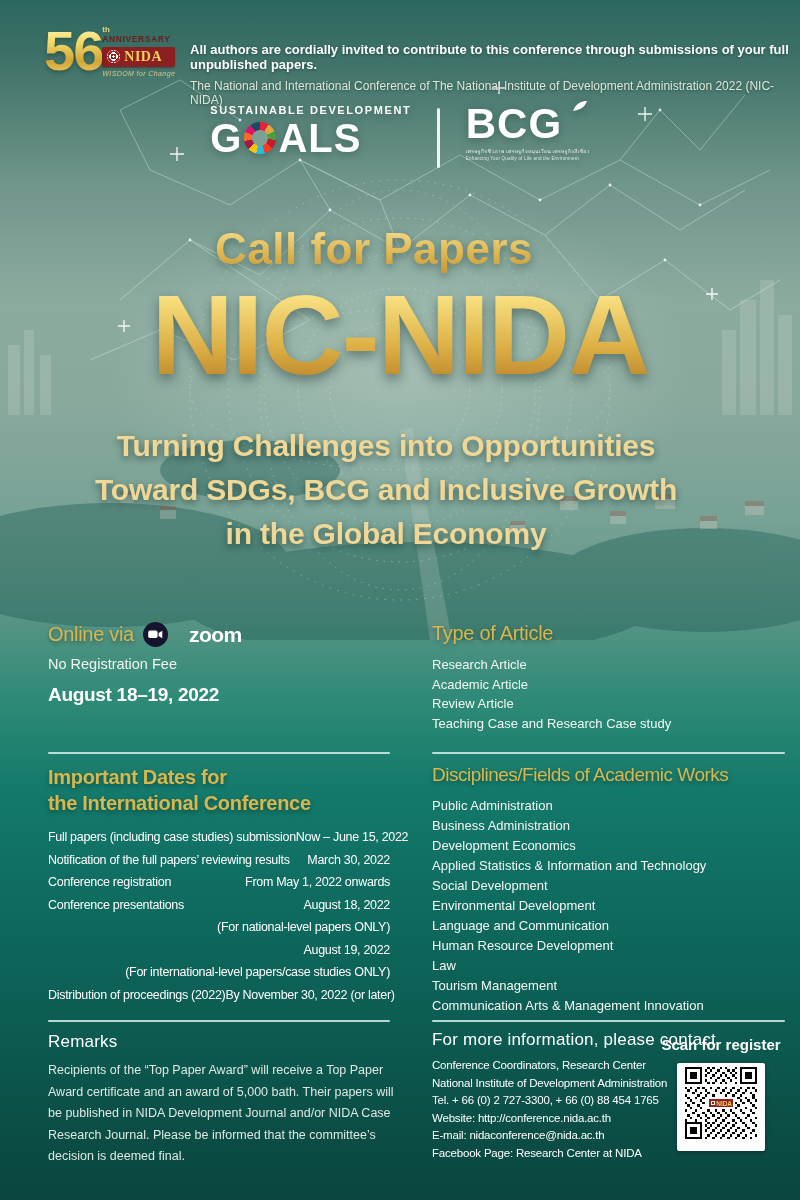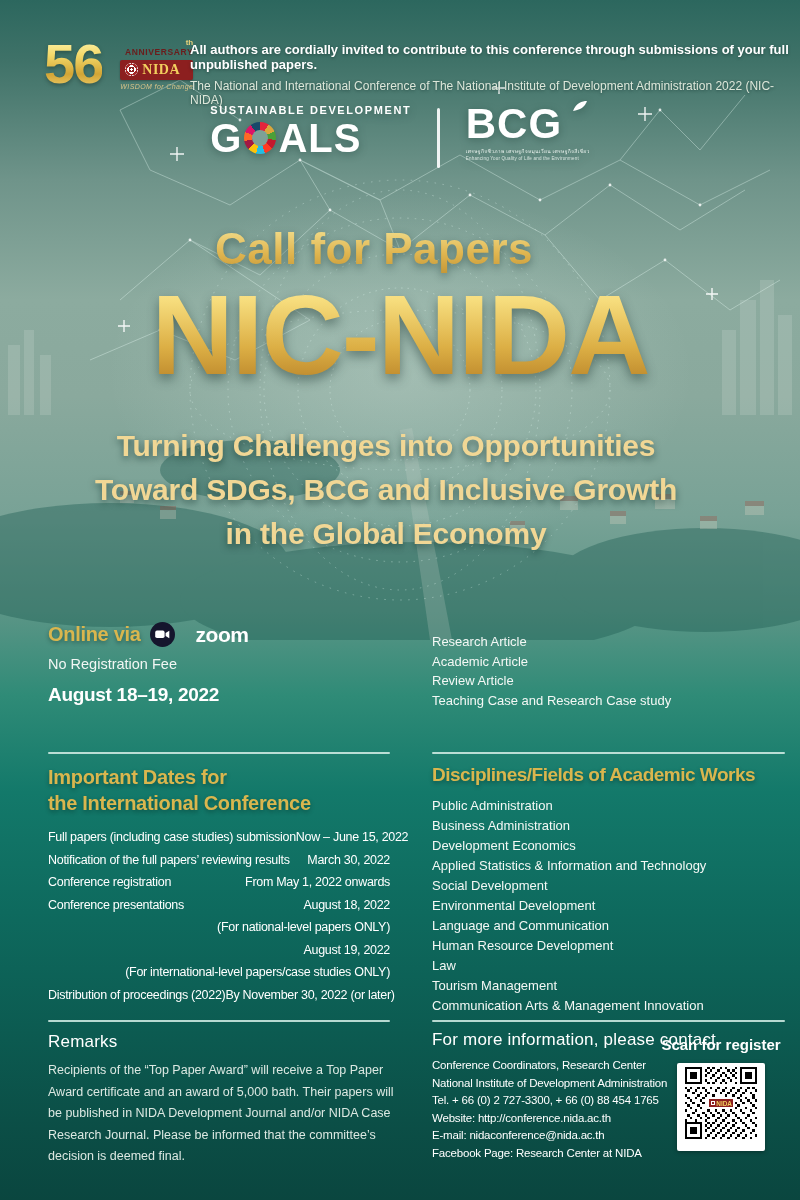--- a/index.html
+++ b/index.html
@@ -13,21 +13,21 @@
         #78a296 43%, #5b9586 51%, #2f8b77 58%, #13796a 66%, #0e6a5e 76%,
         #0c5b51 86%, #0b4e46 94%, #0a463f 100%);
   }
   .abs{position:absolute;}
   .nowrap{white-space:nowrap;}
 
   
   .bg-art{position:absolute;top:0;left:0;pointer-events:none;}
 
   
-  .hdr-logo{left:44px;top:37px;display:flex;gap:18px;text-align:right;}
+  .hdr-logo{left:44px;top:24px;display:flex;gap:0;}
   .n56{
     font-size:56px;font-weight:bold;line-height:.95;letter-spacing:-2px;
     background:linear-gradient(180deg,#fdf2a8 5%,#f3d868 35%,#d2a535 70%,#f0cf6d 100%);
     -webkit-background-clip:text;background-clip:text;color:transparent;
     filter:drop-shadow(0 2px 2px rgba(20,40,30,.4));
   }
   .n56-right{display:flex;flex-direction:column;line-height:1;padding-top:2px;}
   .nth{font-size:8px;color:#e9d27a;font-weight:bold;}
   .nanniv{font-size:8.5px;color:#6b1c1c;font-weight:bold;letter-spacing:.6px;margin-top:1px;}
   .nida-box{margin-top:3px;background:#8c1f1f;border-radius:2px;padding:3px 7px 3px 5px;display:flex;align-items:center;gap:4px;box-shadow:0 1px 2px rgba(0,0,0,.3);}
@@ -62,21 +62,21 @@
     filter:drop-shadow(0 3px 4px rgba(15,45,40,.45));}
   .big-title{top:258px;left:0;width:800px;text-align:center;font-size:114px;font-weight:bold;letter-spacing:-2px;line-height:1.35;
     background:linear-gradient(180deg,#fdf3b2 2%,#f6dc7c 28%,#dcaf45 58%,#c08c2e 78%,#eccb6e 100%);
     -webkit-background-clip:text;background-clip:text;color:transparent;
     filter:drop-shadow(0 5px 6px rgba(15,40,35,.45));}
   .subtitle{top:424px;left:0;width:772px;text-align:center;font-size:30px;font-weight:bold;line-height:44px;
     color:#f1d795;text-shadow:0 3px 7px rgba(10,40,35,.55);letter-spacing:-.2px;}
 
   
   .gold{color:#d9b64e;}
-  .heading{font-size:20px;font-weight:bold;letter-spacing:-.3px;text-shadow:0 2px 4px rgba(5,30,26,.4);}
+  .heading{font-size:20px;font-weight:normal;letter-spacing:-.3px;text-shadow:0 2px 4px rgba(5,30,26,.4);}
   .online-block{left:48px;top:622px;width:345px;color:#fff;}
   .online-row{display:flex;align-items:center;gap:9px;}
   .zoom-badge{display:flex;align-items:center;gap:21px;}
   .zoom-word{font-size:21px;font-weight:bold;color:#fff;letter-spacing:-.5px;}
   .no-fee{margin-top:9px;font-size:14.5px;color:#f2f7f4;}
   .date-line{margin-top:12px;font-size:19px;font-weight:bold;letter-spacing:-.3px;}
   .time-line{margin-top:6px;font-size:17px;font-weight:bold;letter-spacing:-.3px;}
 
   .type-block{left:432px;top:622px;width:355px;}
   .plain-list{margin-top:10px;font-size:13px;color:#f4f8f5;}
@@ -241,20 +241,21 @@
           <path d="M15.6 10.9 L19.3 8.8 V16.2 L15.6 14.1 Z" fill="#ffffff"></path>
         </svg>
         <span class="zoom-word">zoom</span>
       </span>
     </div>
     <div class="no-fee">No Registration Fee</div>
     <div class="date-line">August 18–19, 2022</div>
   </div>
 
   <div class="abs type-block">
+    <div class="heading gold">Type of Article</div>
     <div class="plain-list">
       <div>Research Article</div>
       <div>Academic Article</div>
       <div>Review Article</div>
       <div>Teaching Case and Research Case study</div>
     </div>
   </div>
 
   <div class="abs rule" style="left:48px;top:752px;width:342px;"></div>
   <div class="abs rule" style="left:432px;top:752px;width:353px;"></div>

